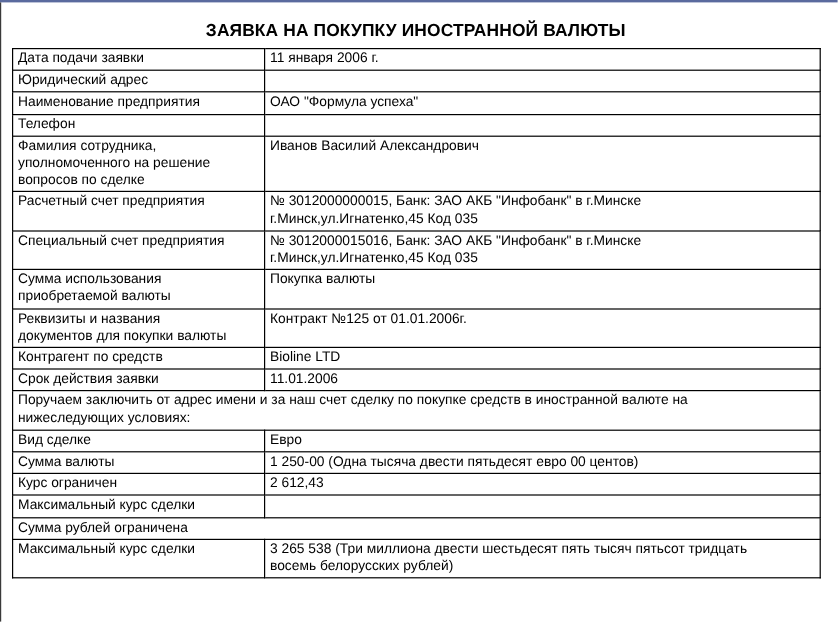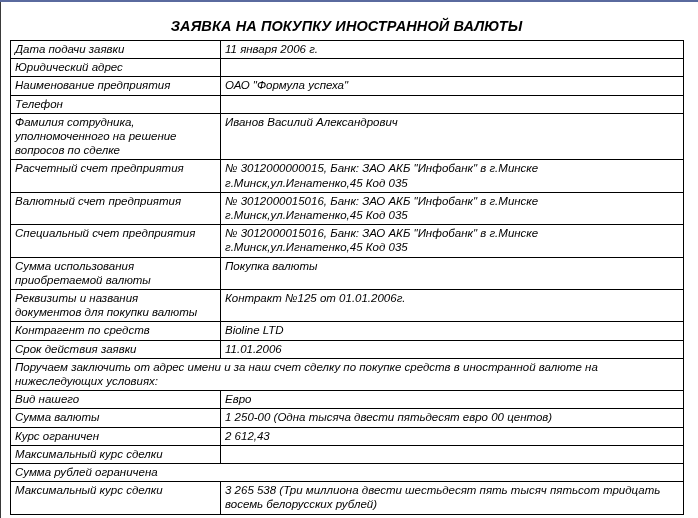--- a/index.html
+++ b/index.html
@@ -35,21 +35,20 @@
     background: #3a3a3a;
   }
 
   #document {
     position: absolute;
     top: 2px;
     left: 0;
     width: 698px;
     height: 516px;
     box-sizing: border-box;
-    font-style: italic;
   }
 
   #doc-title {
     position: absolute;
     top: 16px;
     left: 10px;
     width: 673px;
     text-align: center;
     font-size: 14.5px;
     font-weight: bold;
@@ -146,29 +145,20 @@
           <td class="label-cell">
             <span class="cell-line">Расчетный счет предприятия</span>
           </td>
           <td class="value-cell">
             <span class="cell-line">№ 3012000000015, Банк: ЗАО АКБ "Инфобанк" в г.Минске</span>
             <span class="cell-line">г.Минск,ул.Игнатенко,45 Код 035</span>
           </td>
         </tr>
         <tr>
           <td class="label-cell">
-            <span class="cell-line">Валютный счет предприятия</span>
-          </td>
-          <td class="value-cell">
-            <span class="cell-line">№ 3012000015016, Банк: ЗАО АКБ "Инфобанк" в г.Минске</span>
-            <span class="cell-line">г.Минск,ул.Игнатенко,45 Код 035</span>
-          </td>
-        </tr>
-        <tr>
-          <td class="label-cell">
             <span class="cell-line">Специальный счет предприятия</span>
           </td>
           <td class="value-cell">
             <span class="cell-line">№ 3012000015016, Банк: ЗАО АКБ "Инфобанк" в г.Минске</span>
             <span class="cell-line">г.Минск,ул.Игнатенко,45 Код 035</span>
           </td>
         </tr>
         <tr>
           <td class="label-cell">
             <span class="cell-line">Сумма использования</span>
@@ -204,21 +194,21 @@
           </td>
         </tr>
         <tr>
           <td class="full-cell" colspan="2">
             <span class="cell-line">Поручаем заключить от адрес имени и за наш счет сделку по покупке средств в иностранной валюте на</span>
             <span class="cell-line">нижеследующих условиях:</span>
           </td>
         </tr>
         <tr>
           <td class="label-cell">
-            <span class="cell-line">Вид нашего</span>
+            <span class="cell-line">Вид сделке</span>
           </td>
           <td class="value-cell">
             <span class="cell-line">Евро</span>
           </td>
         </tr>
         <tr>
           <td class="label-cell">
             <span class="cell-line">Сумма валюты</span>
           </td>
           <td class="value-cell">

